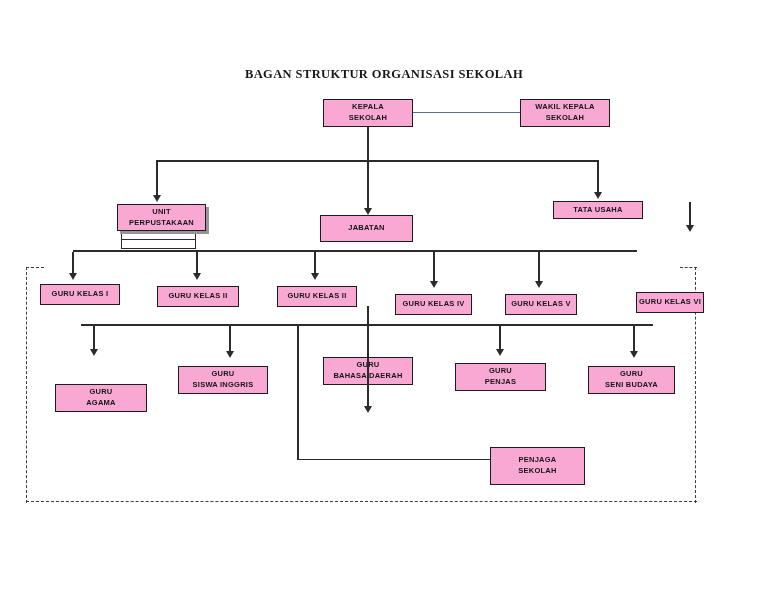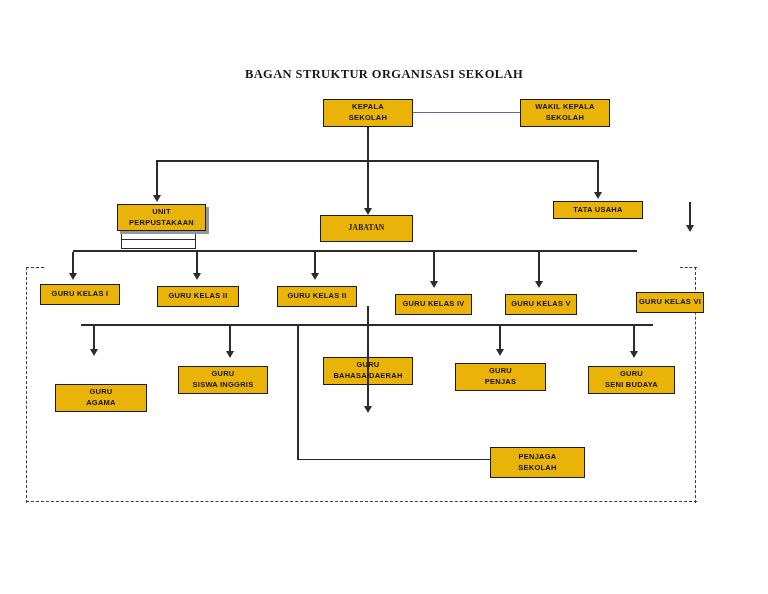--- a/index.html
+++ b/index.html
@@ -1,21 +1,21 @@
 <!DOCTYPE html>
 <html><head>
 <meta charset="utf-8">
 <style>
   html,body{margin:0;padding:0;background:#ffffff;}
   #page{position:relative;width:768px;height:594px;background:#ffffff;overflow:hidden;
         font-family:"Liberation Sans",sans-serif;margin-top:19px;}
   #title{position:absolute;left:0;right:0;top:48px;text-align:center;
          font-family:"Liberation Serif",serif;font-weight:700;font-size:12.5px;
          letter-spacing:.4px;color:#171717;}
-  .box{position:absolute;background:#eab308;border:1.4px solid #1c1c1c;
+  .box{position:absolute;background:#f9a8d4;border:1.4px solid #1c1c1c;
        display:flex;flex-direction:column;align-items:center;justify-content:center;
        text-align:center;font-weight:700;font-size:7.5px;line-height:1.45;
        letter-spacing:.25px;color:#151515;z-index:2;box-sizing:border-box;}
   .box.thick{border-width:1.8px;}
   .box span{display:block;white-space:nowrap;}
   .shadowed{box-shadow:3px 3px 0 #969696;}
   .tray{position:absolute;background:#ffffff;border:1px solid #2a2a2a;z-index:1;box-sizing:border-box;}
   .hl,.vl{position:absolute;background:#2b2b2b;z-index:1;}
   .hl.blue{background:#5c6b91;}
   .vl.over{z-index:3;}
@@ -89,21 +89,21 @@
       <span>SEKOLAH</span>
   </div>
 
   <div class="tray" style="left:121px;top:211px;width:75px;height:10px;"></div>
   <div class="tray" style="left:121px;top:220px;width:75px;height:10px;"></div>
   <div class="box shadowed" style="left:117px;top:185px;width:89px;height:27px;">
     <span>UNIT</span>
       <span>PERPUSTAKAAN</span>
   </div>
 
-  <div class="box thick" style="left:320px;top:196px;width:93px;height:27px;font-family:Liberation Serif, serif;">
+  <div class="box thick" style="left:320px;top:196px;width:93px;height:27px;">
     <span>JABATAN</span>
   </div>
   <div class="box thick" style="left:553px;top:182px;width:90px;height:18px;">
     <span>TATA USAHA</span>
   </div>
 
   <div class="box" style="left:40px;top:265px;width:80px;height:21px;">
     <span>GURU KELAS I</span>
   </div>
   <div class="box" style="left:157px;top:267px;width:82px;height:21px;">
@@ -136,18 +136,18 @@
   </div>
   <div class="box" style="left:455px;top:344px;width:91px;height:28px;">
     <span>GURU</span>
       <span>PENJAS</span>
   </div>
   <div class="box" style="left:588px;top:347px;width:87px;height:28px;">
     <span>GURU</span>
       <span>SENI BUDAYA</span>
   </div>
 
-  <div class="box" style="left:490px;top:428px;width:95px;height:31px;">
+  <div class="box" style="left:490px;top:428px;width:95px;height:38px;">
     <span>PENJAGA</span>
       <span>SEKOLAH</span>
   </div>
 
 </div>
 
 </body></html>

